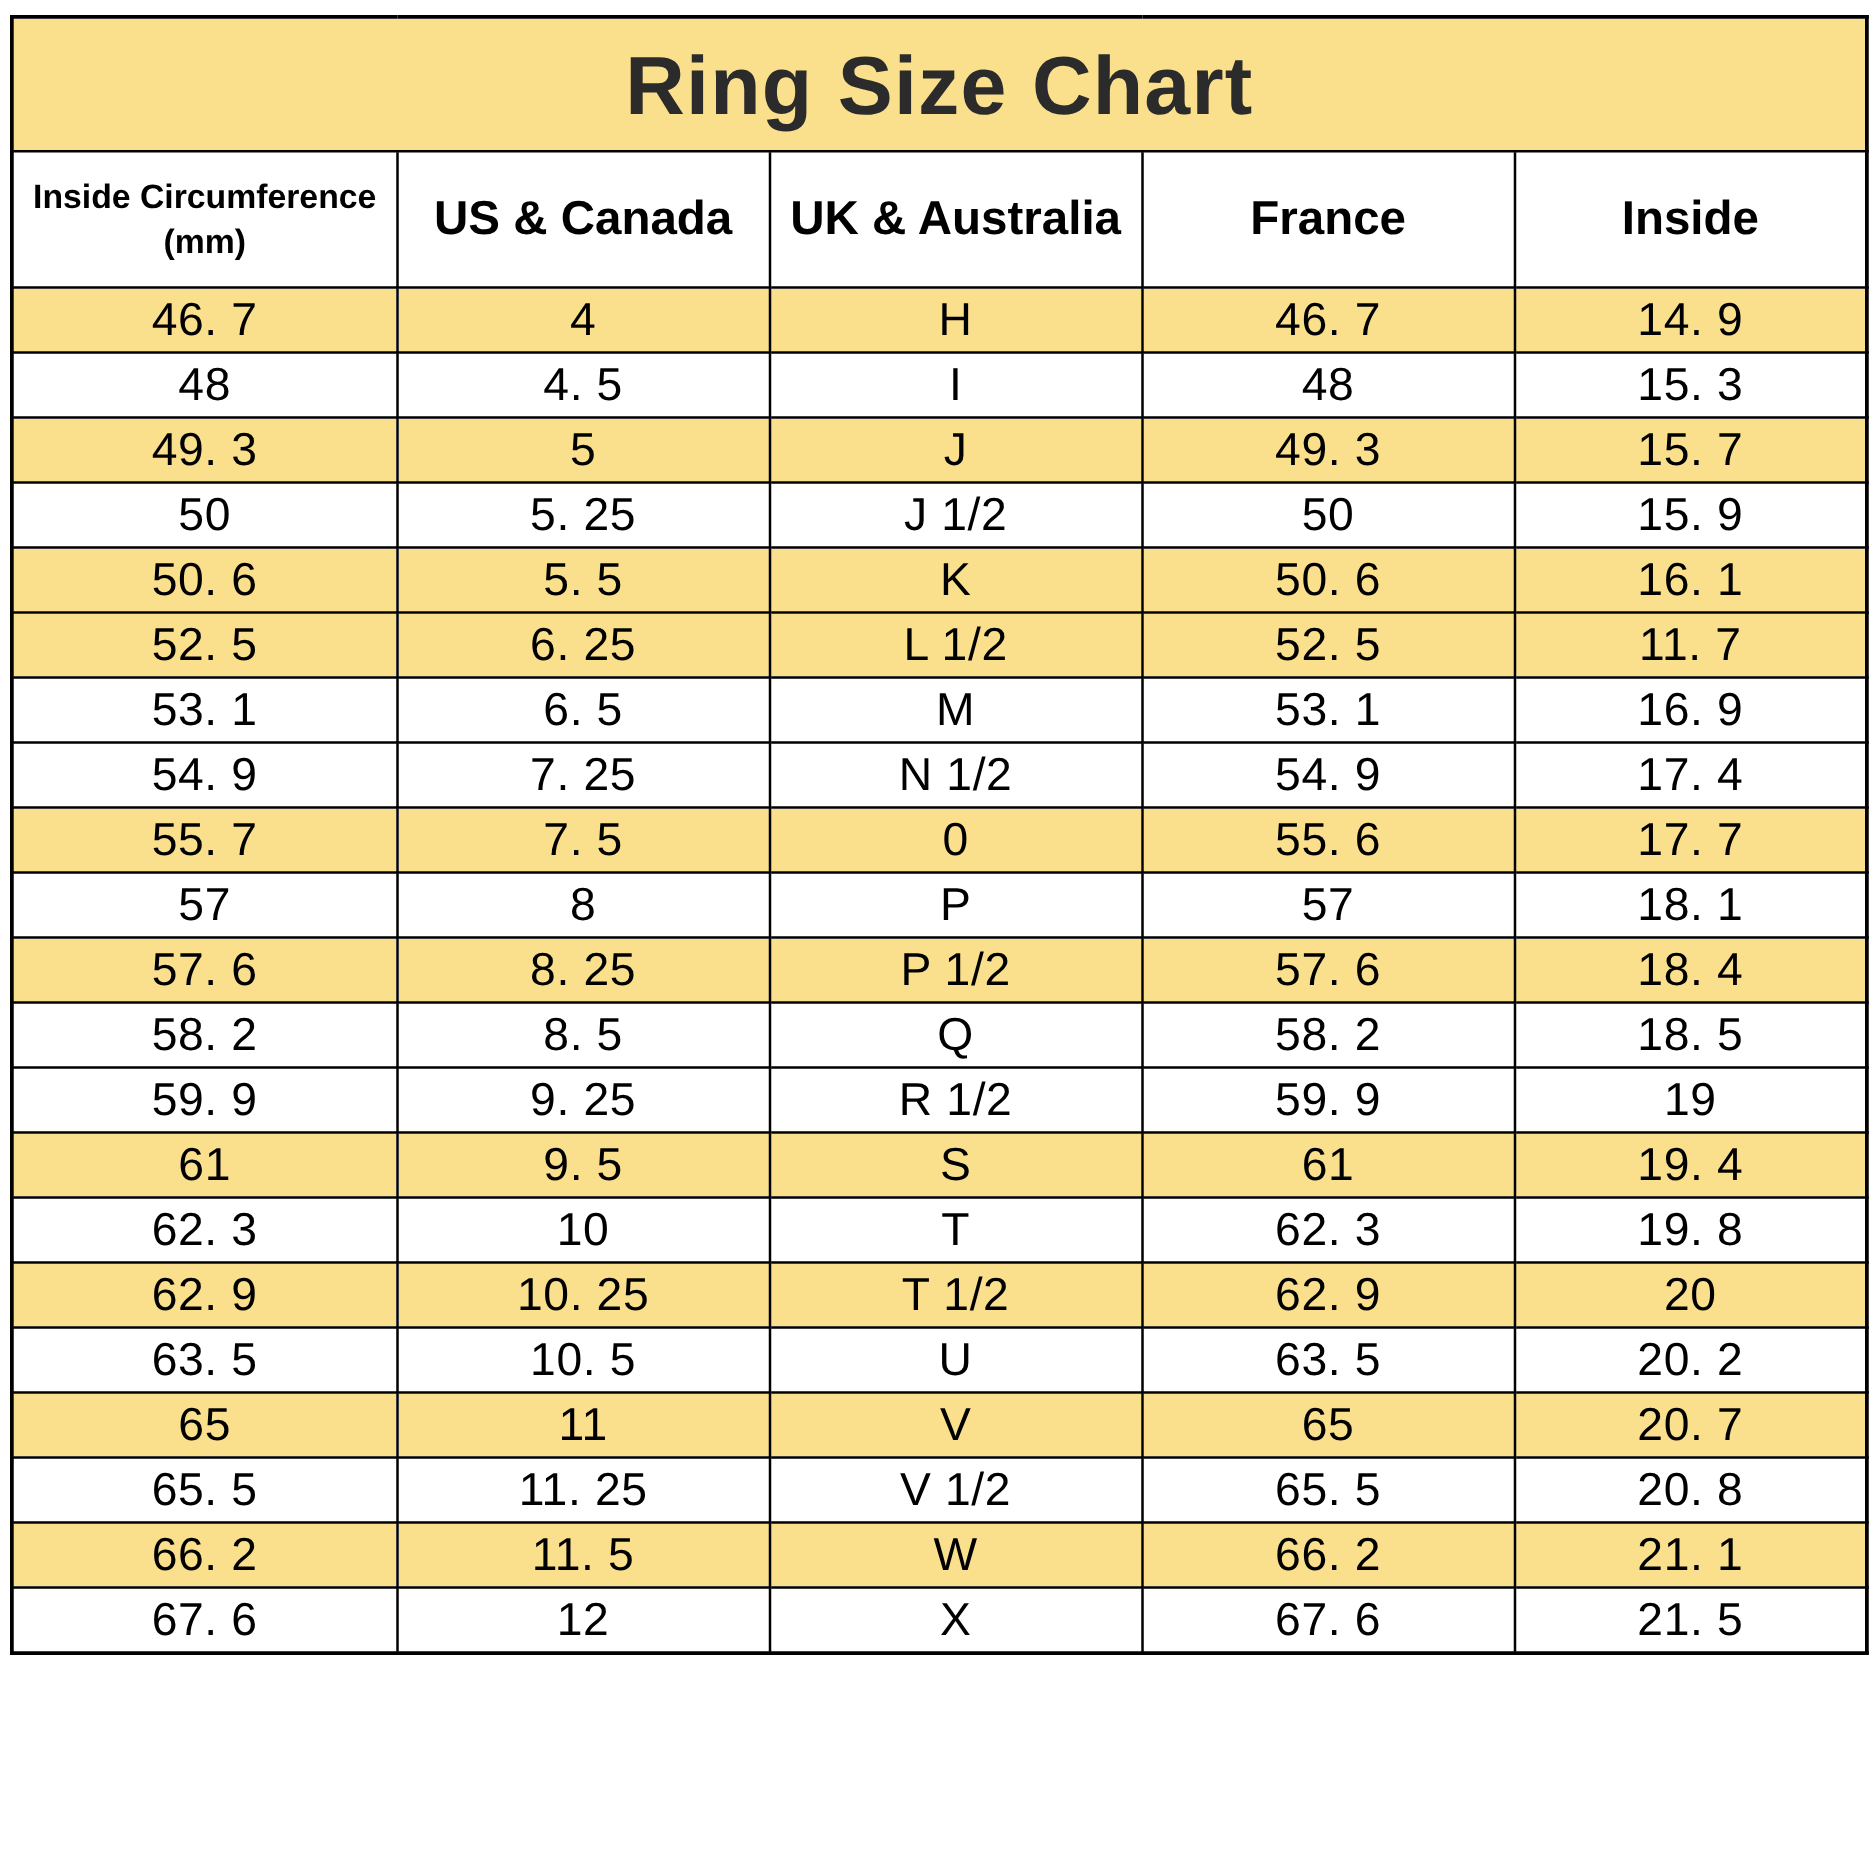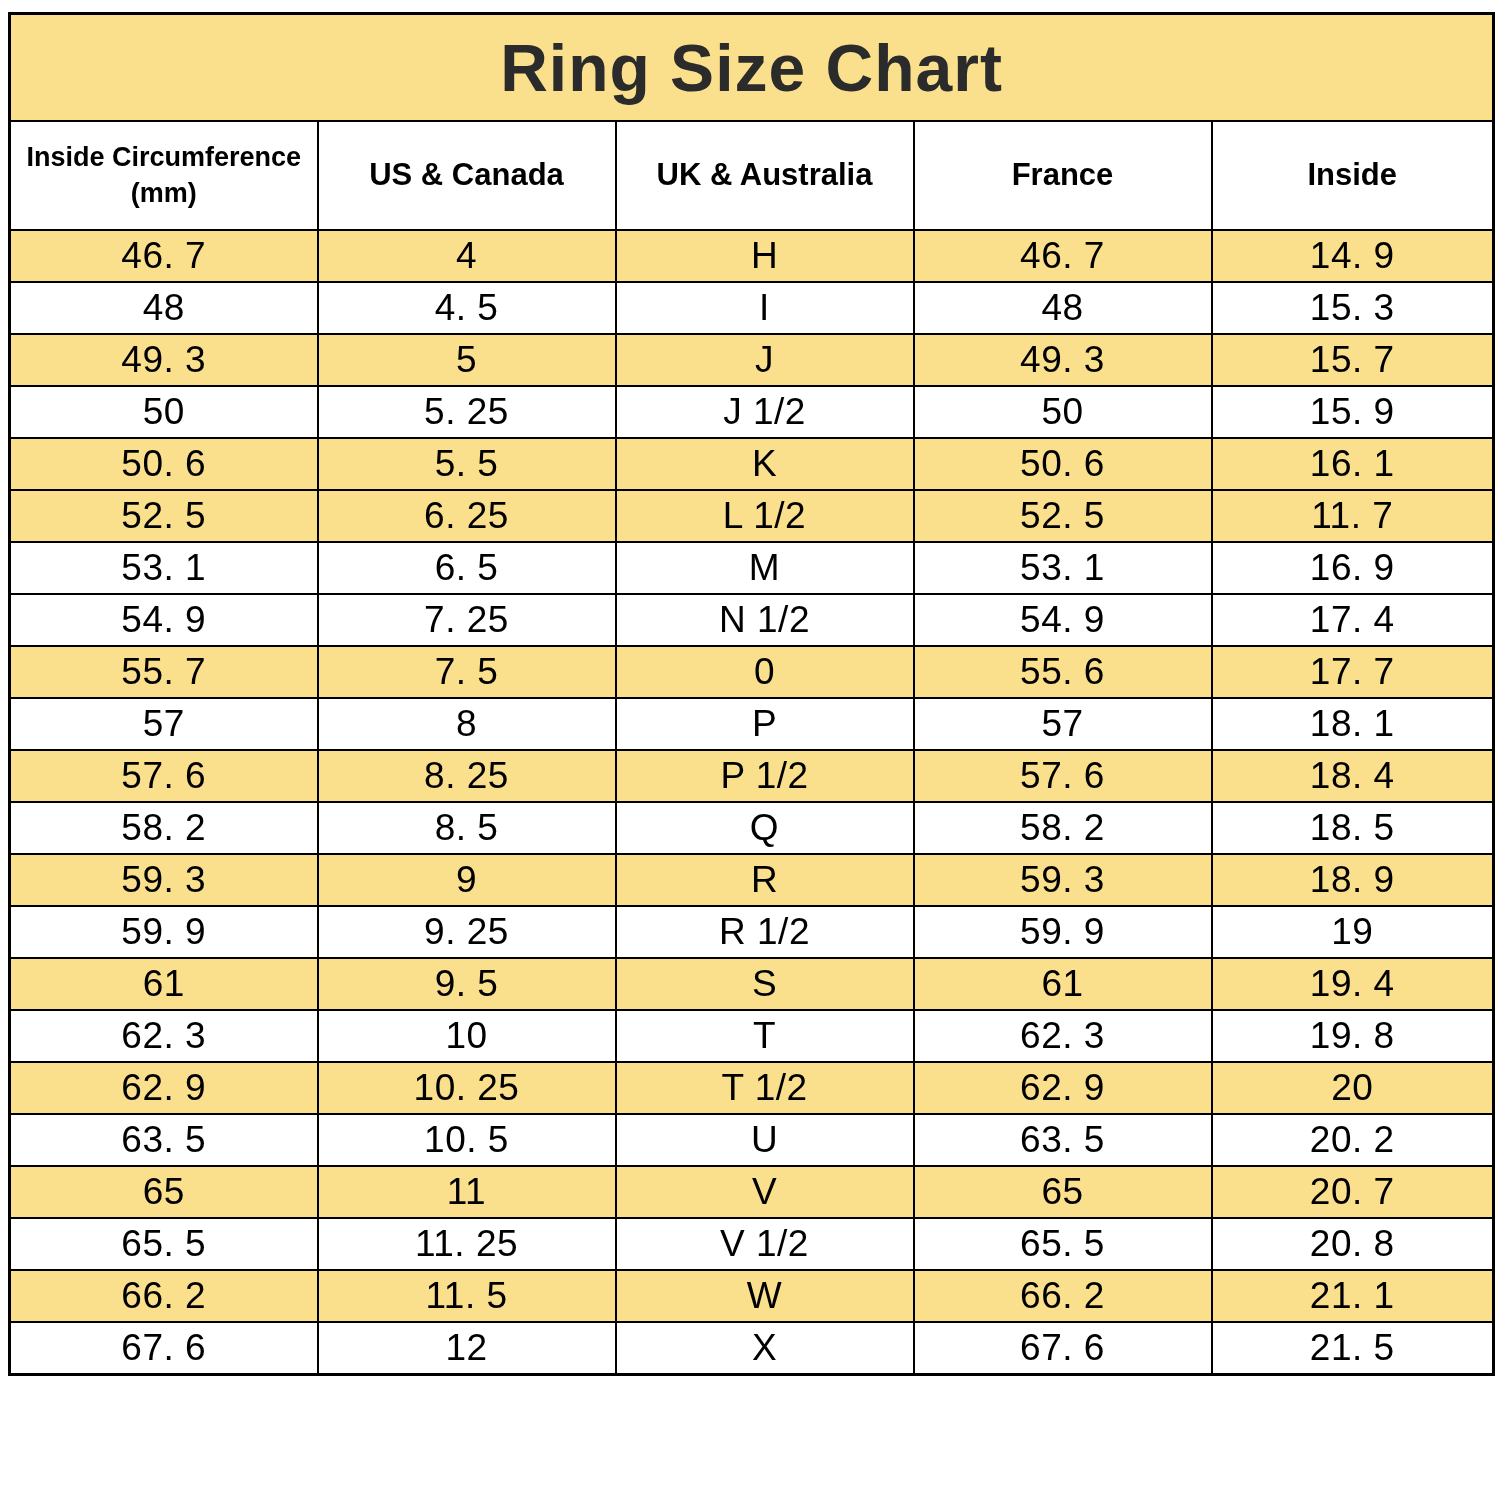--- a/index.html
+++ b/index.html
@@ -37,21 +37,21 @@
     background: var(--band-yellow, #FADF8C);
     font-size: 66px;
     font-weight: bold;
     color: var(--title-text, #2b2b2b);
     letter-spacing: 1px;
   }
   
   tr.header-row th {
     height: 107px;
     background: #ffffff;
-    font-size: 31px;
+    font-size: 38px;
     font-weight: bold;
     line-height: 1.3;
   }
   tr.header-row th.col-circumference {
     font-size: 27px;
     white-space: pre-line;
     text-align: center;
   }
   
   tbody.data-body td {
@@ -169,27 +169,20 @@
           <td>57. 6</td>
           <td>18. 4</td>
         </tr>
         <tr>
           <td>58. 2</td>
           <td>8. 5</td>
           <td>Q</td>
           <td>58. 2</td>
           <td>18. 5</td>
         </tr>
-        <tr class="alt">
-          <td>59. 3</td>
-          <td>9</td>
-          <td>R</td>
-          <td>59. 3</td>
-          <td>18. 9</td>
-        </tr>
         <tr>
           <td>59. 9</td>
           <td>9. 25</td>
           <td>R 1/2</td>
           <td>59. 9</td>
           <td>19</td>
         </tr>
         <tr class="alt">
           <td>61</td>
           <td>9. 5</td>

